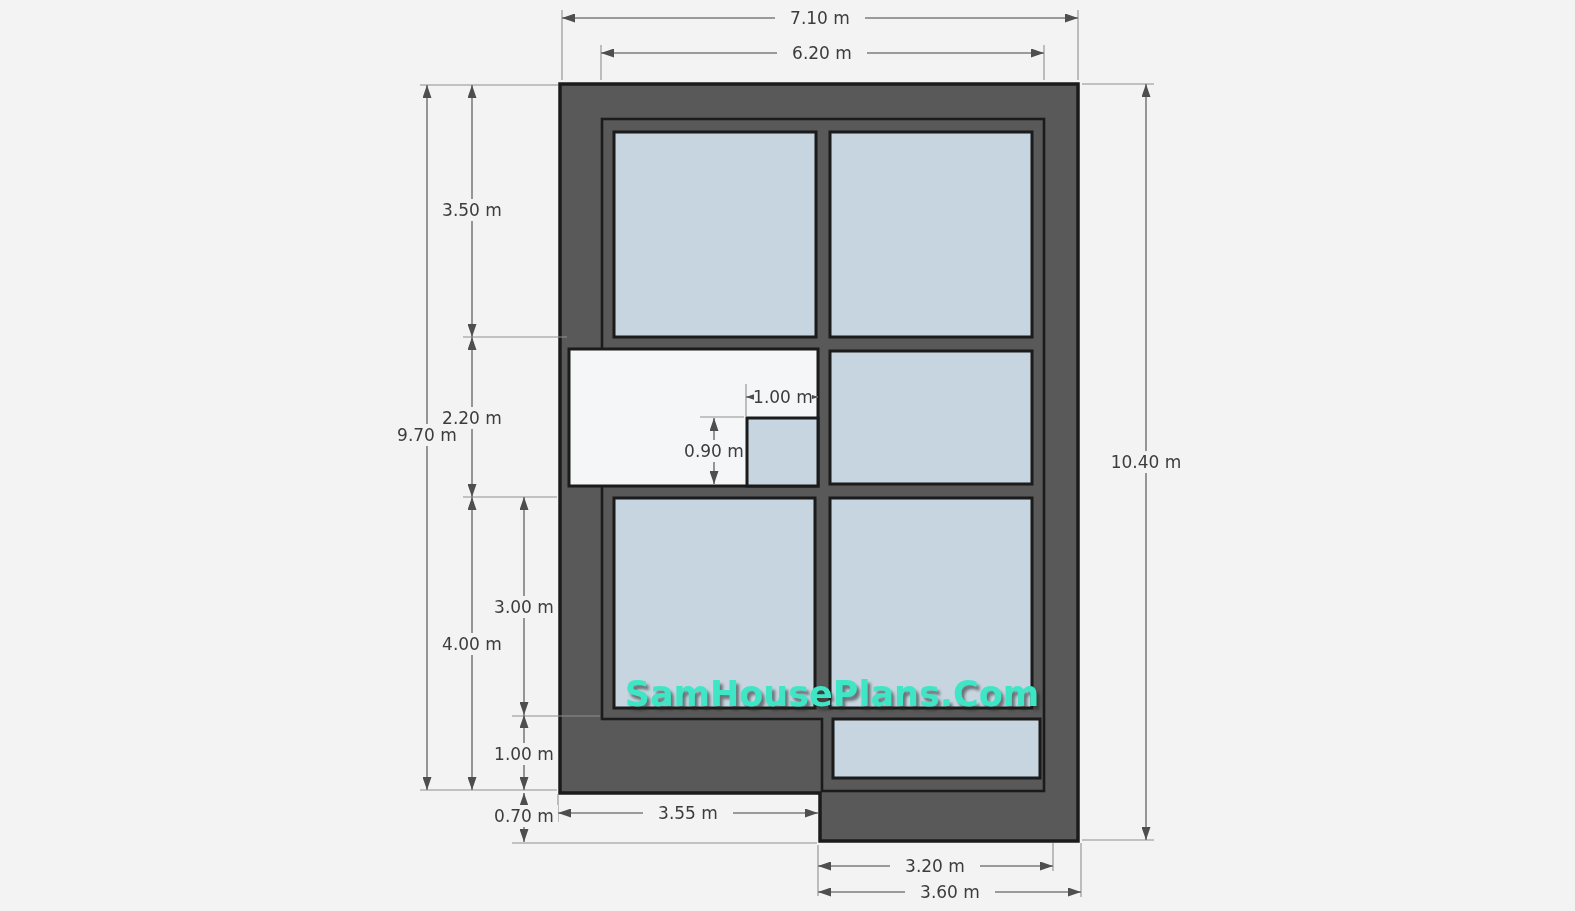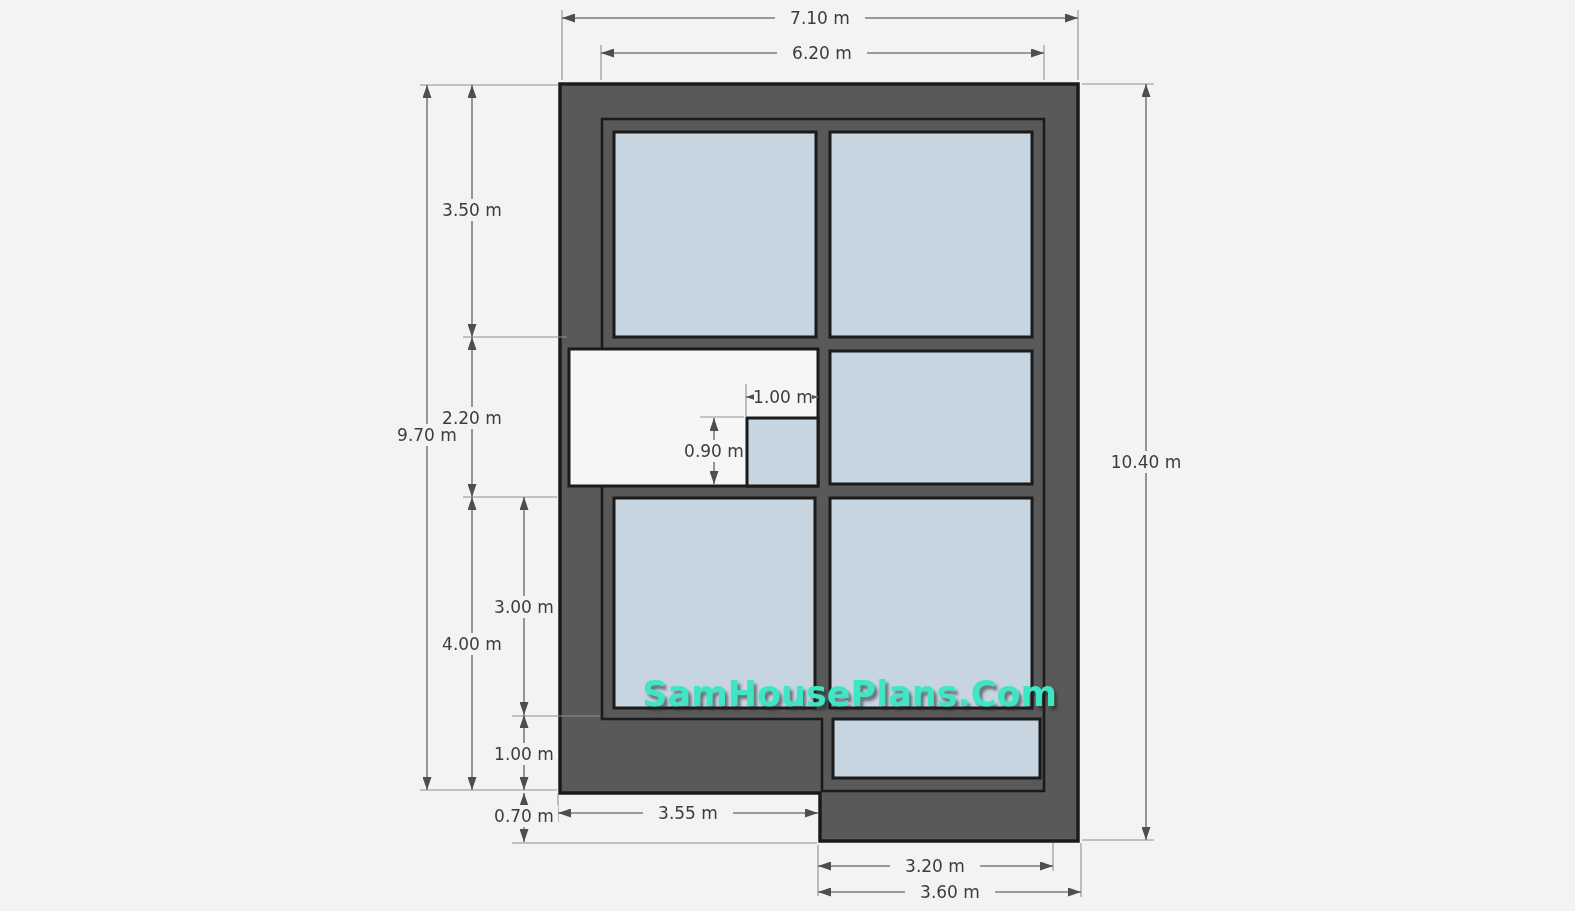--- a/index.html
+++ b/index.html
@@ -13,21 +13,21 @@
   .openarea{fill:var(--open_area);stroke:var(--outline);stroke-width:3;}
 
   .dim{stroke:var(--dim_line);stroke-width:1.6;fill:none;}
   .ext{stroke:var(--ext_line);stroke-width:1.1;fill:none;}
   .dimbg{fill:var(--background);}
   .dimbg-open{fill:var(--open_area);}
   .dimtext{font:17px "DejaVu Sans",sans-serif;fill:var(--dim_text);text-anchor:middle;}
   .arrowhead{fill:var(--arrow);}
 
   .watermark{
-    position:absolute;left:607px;top:674px;width:450px;text-align:right;
+    position:absolute;left:607px;top:674px;width:450px;text-align:center;
     font:bold 35px "DejaVu Sans",sans-serif;letter-spacing:0px;
     color:var(--watermark);
     text-shadow:3px 4px 3px rgba(35,35,35,0.55);
     white-space:nowrap;
   }
 </style>
 </head>
 <body>
 
 <div class="canvas">

